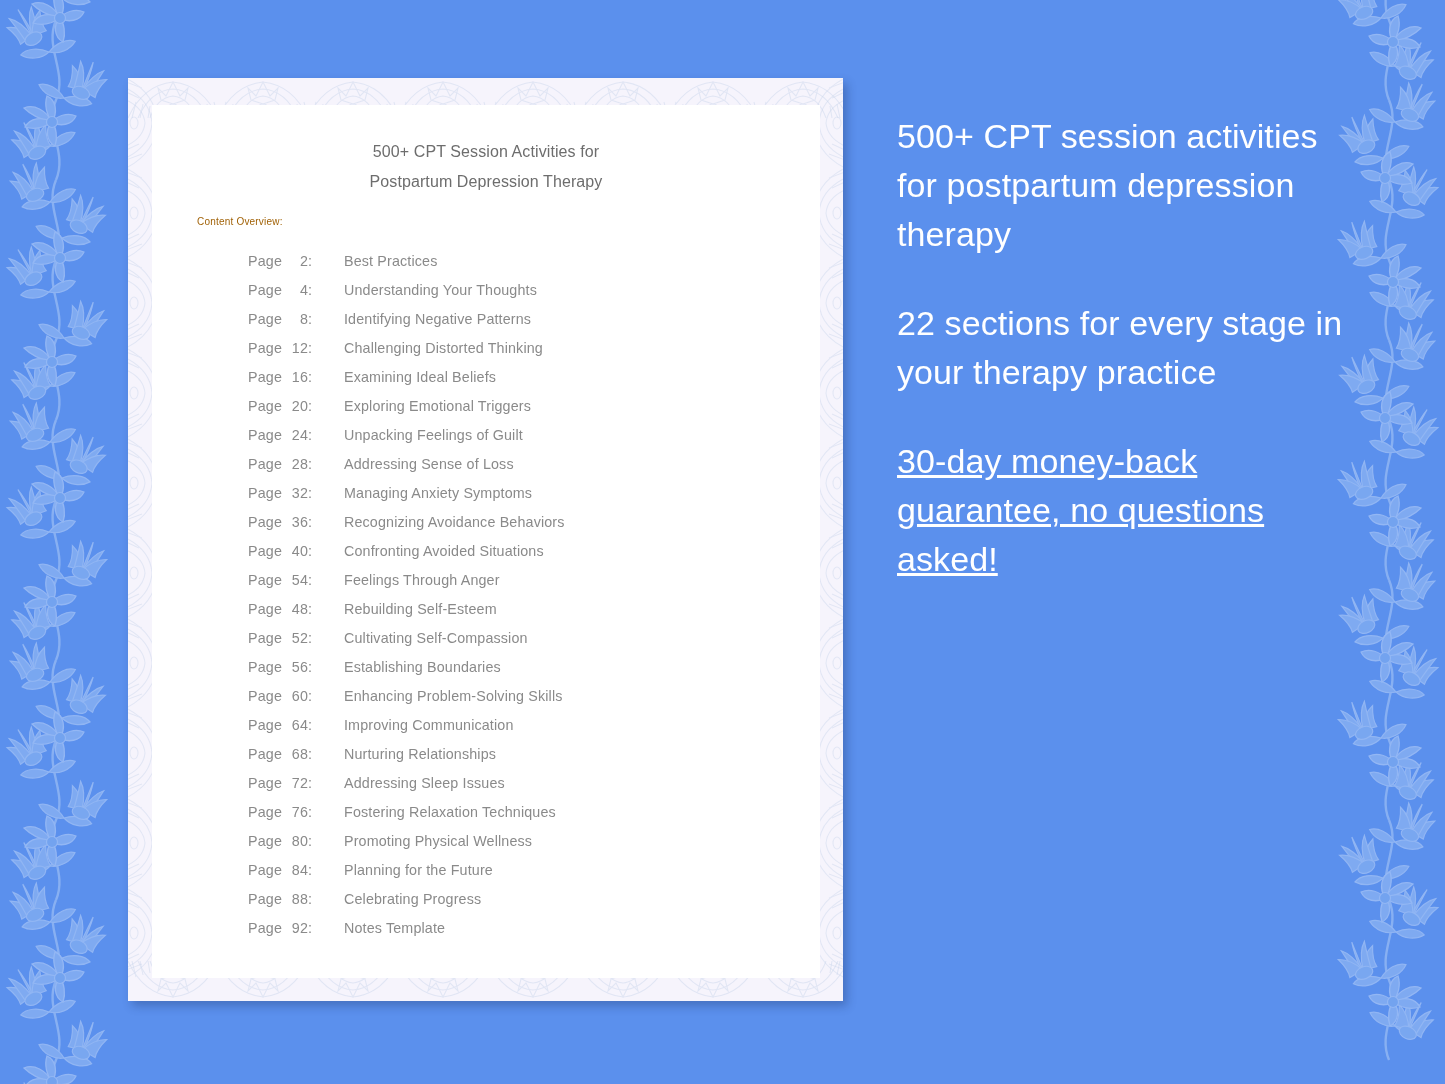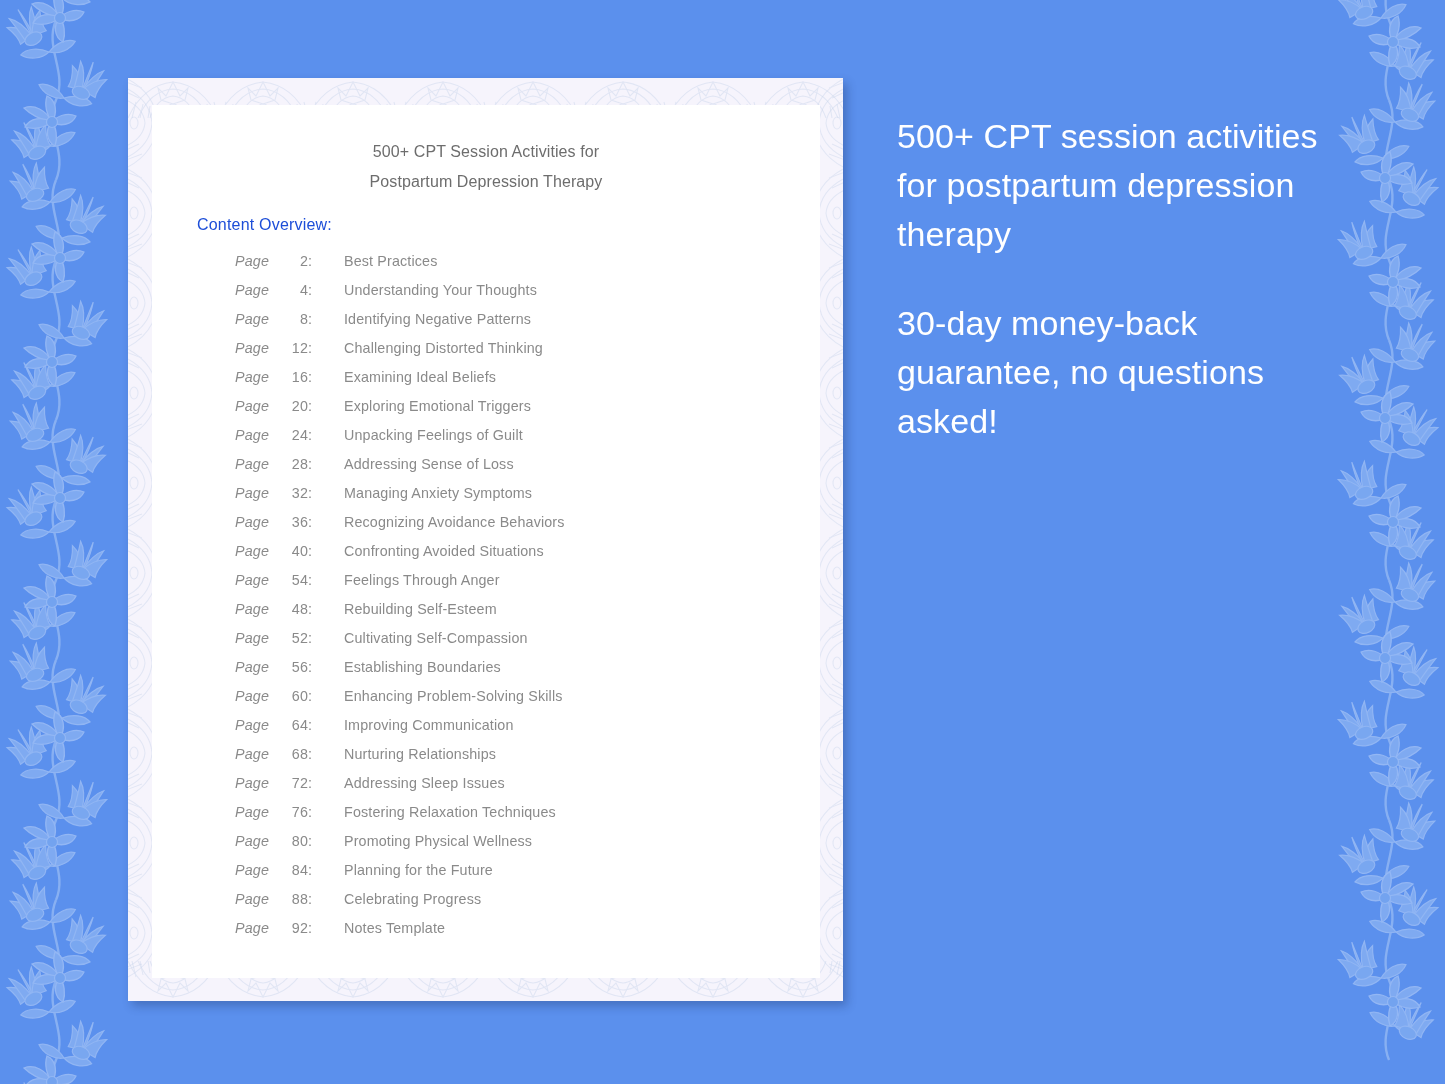--- a/index.html
+++ b/index.html
@@ -77,22 +77,22 @@
     line-height: 30px;
     font-weight: 400;
     letter-spacing: 0.1px;
     white-space: pre-line;
   }
 
   #overview-label {
     position: absolute;
     left: 45px;
     top: 111px;
-    color: #1d4ed8;
-    font-size: 16px;
+    color: #a16207;
+    font-size: 10px;
     letter-spacing: 0.2px;
   }
 
   #toc {
     position: absolute;
     left: 45px;
     top: 148px;
     width: 600px;
   }
   .toc-row {
@@ -100,23 +100,22 @@
     align-items: baseline;
     height: 29px;
     color: #8a8a8a;
     font-size: 14.3px;
     letter-spacing: 0.15px;
     padding-left: 25px;
   }
   .toc-page {
     display: inline-block;
     width: 60px;
-    text-align: center;
+    text-align: right;
     white-space: pre;
-    font-style: italic;
   }
   .toc-num {
     display: inline-block;
     width: 26px;
     text-align: right;
   }
   .toc-colon {
     display: inline-block;
     width: 14px;
     text-align: left;
@@ -131,21 +130,21 @@
     width: 470px;
   }
   .feature {
     color: #ffffff;
     font-size: 34px;
     line-height: 49px;
     font-weight: 400;
     letter-spacing: 0.1px;
     margin-bottom: 40px;
   }
-  .feature:last-child { margin-bottom: 4px; }
+  .feature:last-child { margin-bottom: 4px; text-decoration: underline; }
 </style>
 </head>
 <body>
 
 <div id="stage">
 
   <div class="floral-border left">
     <svg viewBox="0 0 132 1084" width="132" height="1084" preserveAspectRatio="none" xmlns="http://www.w3.org/2000/svg">
       <defs>
         <g id="lotus">
@@ -479,16 +478,17 @@
             <span class="toc-num">92</span>
             <span class="toc-colon">:</span>
             <span class="toc-title">Notes Template</span>
           </div>
         </div>
     </div>
   </div>
 
   <div id="features">
       <div class="feature">500+ CPT session activities for postpartum depression therapy</div>
+      <div class="feature">22 sections for every stage in your therapy practice</div>
       <div class="feature">30-day money-back guarantee, no questions asked!</div>
     </div>
 
 </div>
 
 </body></html>

